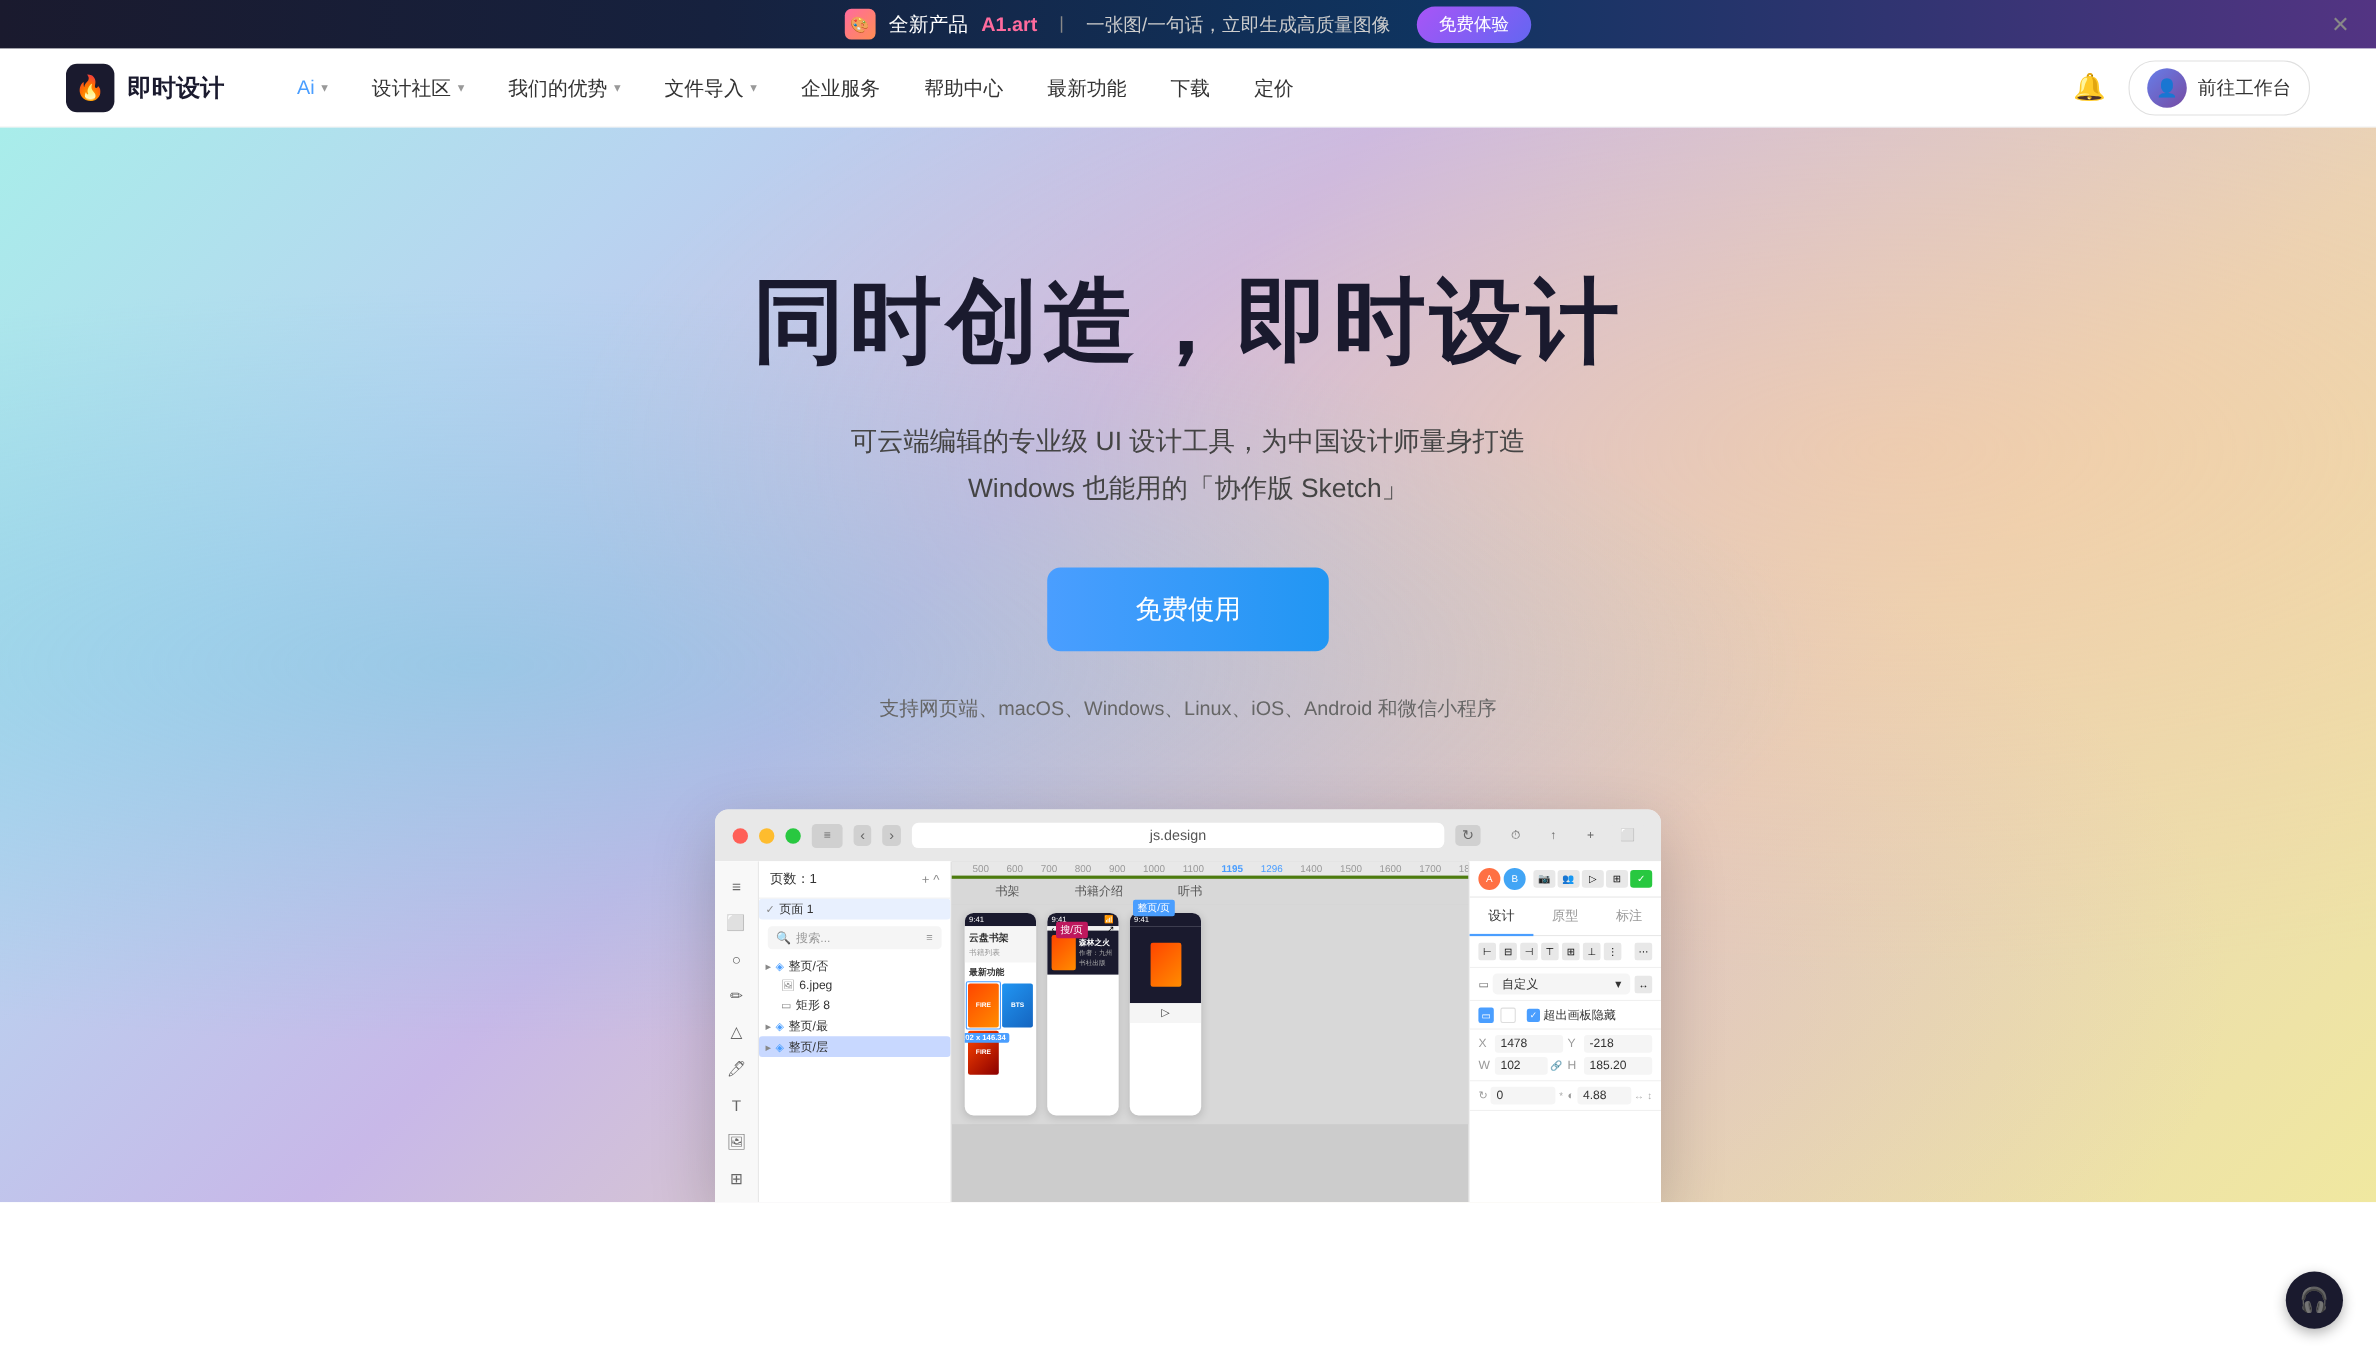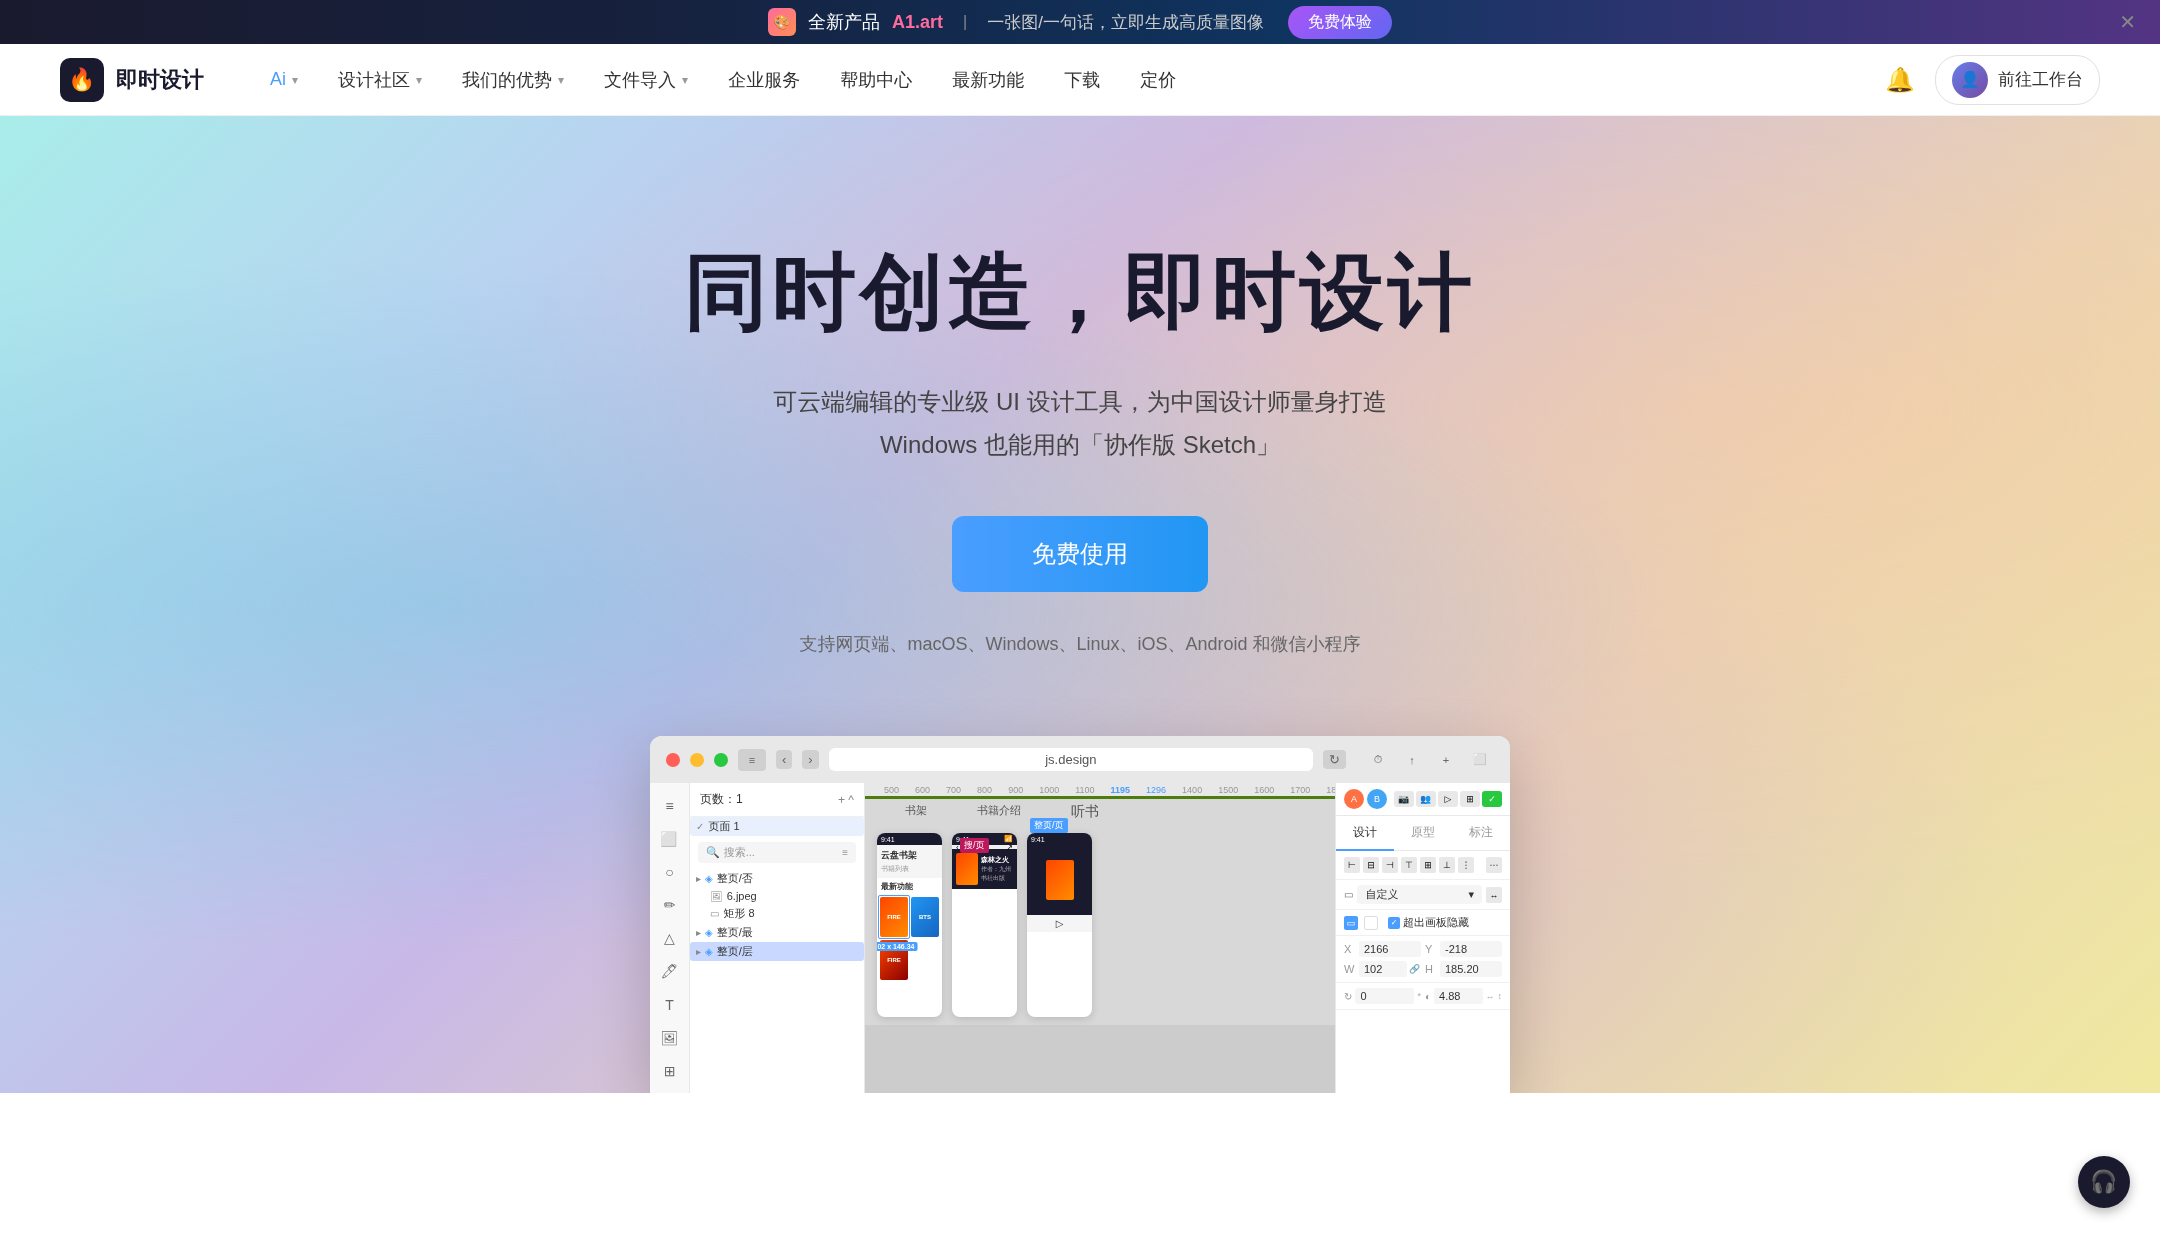--- a/index.html
+++ b/index.html
@@ -454,21 +454,21 @@
             <span>1400</span>
             <span>1500</span>
             <span>1600</span>
             <span>1700</span>
             <span>1800</span>
         </div>
 
         <div style="display:flex;gap:50px;padding:4px 40px;background:#d8d8d8;">
           <span style="font-size:11px;color:#555;">书架</span>
           <span style="font-size:11px;color:#555;">书籍介绍</span>
-          <span style="font-size:14px;color:#555;">听书</span>
+          <span style="font-size:11px;color:#555;">听书</span>
         </div>
 
         <div style="display:flex;gap:10px;padding:8px 12px;background:#d8d8d8;min-height:200px;">
 
           <div style="position:absolute;top:55px;left:95px;background:#be185d;color:white;font-size:9px;padding:1px 4px;border-radius:2px;">搜/页</div>
           <div style="position:absolute;top:35px;left:165px;background:#4a9eff;color:white;font-size:9px;padding:1px 4px;border-radius:2px;">整页/页</div>
 
           <div class="phone-frame" style="position:relative;">
             <div class="phone-statusbar">
               <span>9:41</span>
@@ -577,21 +577,21 @@
               <span style="color:white;font-size:8px;">✓</span>
             </div>
             <span style="font-size:11px;color:#333;">超出画板隐藏</span>
           </div>
         </div>
 
         <div style="display:grid;grid-template-columns:1fr 1fr;gap:4px;padding:5px 8px;border-bottom:1px solid #f0f0f0;">
           <div style="display:flex;align-items:center;gap:3px;">
             <span style="font-size:11px;color:#999;width:12px;">X</span>
             <div style="background:#f5f5f5;border-radius:3px;padding:2px 5px;font-size:11px;color:#333;flex:1;">
-              <span>2166</span>
+              <span>1478</span>
             </div>
           </div>
           <div style="display:flex;align-items:center;gap:3px;">
             <span style="font-size:11px;color:#999;width:12px;">Y</span>
             <div style="background:#f5f5f5;border-radius:3px;padding:2px 5px;font-size:11px;color:#333;flex:1;">
               <span>-218</span>
             </div>
           </div>
           <div style="display:flex;align-items:center;gap:3px;">
             <span style="font-size:11px;color:#999;width:12px;">W</span>

